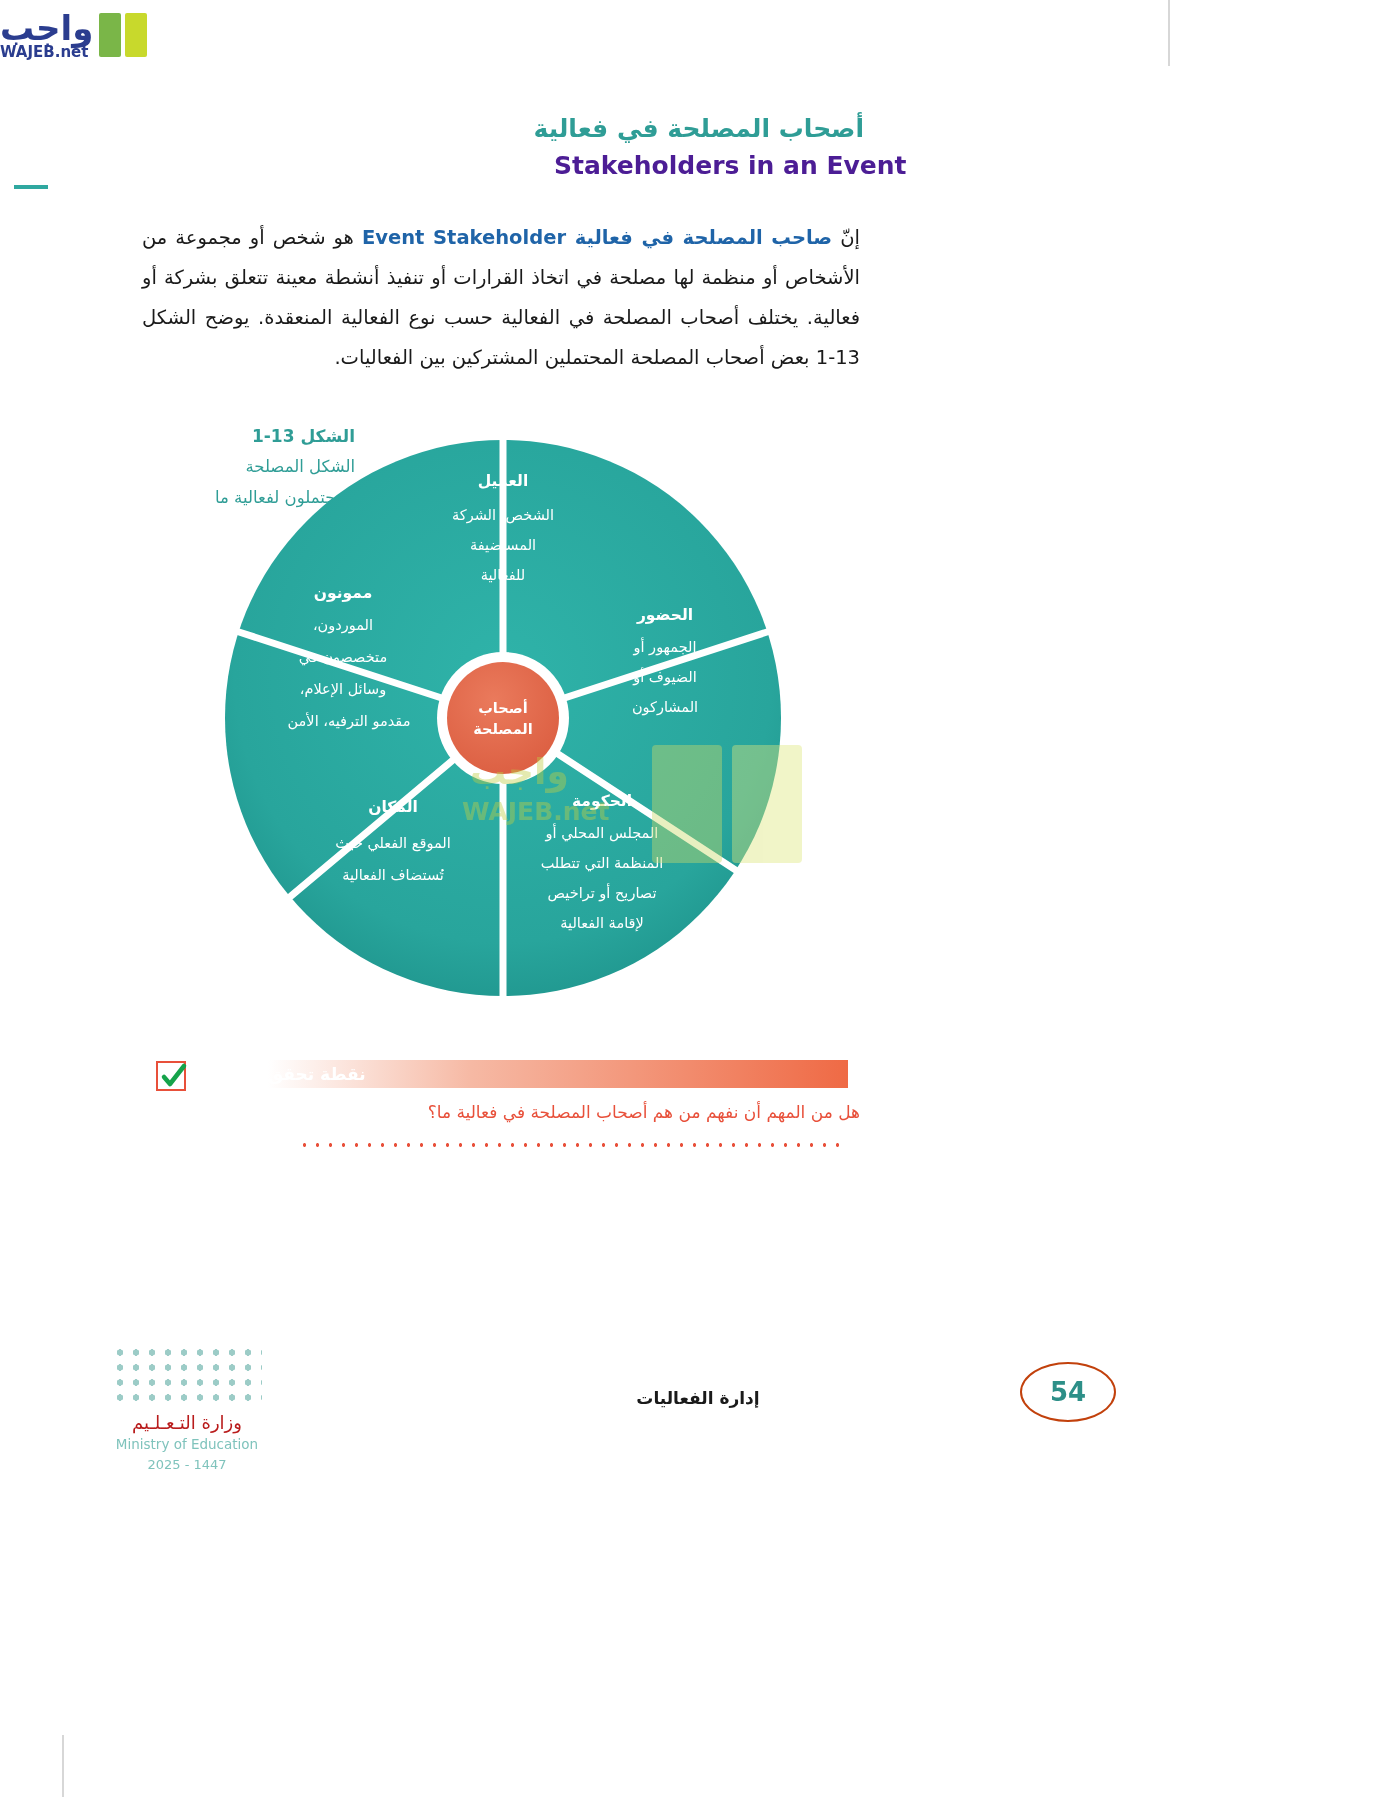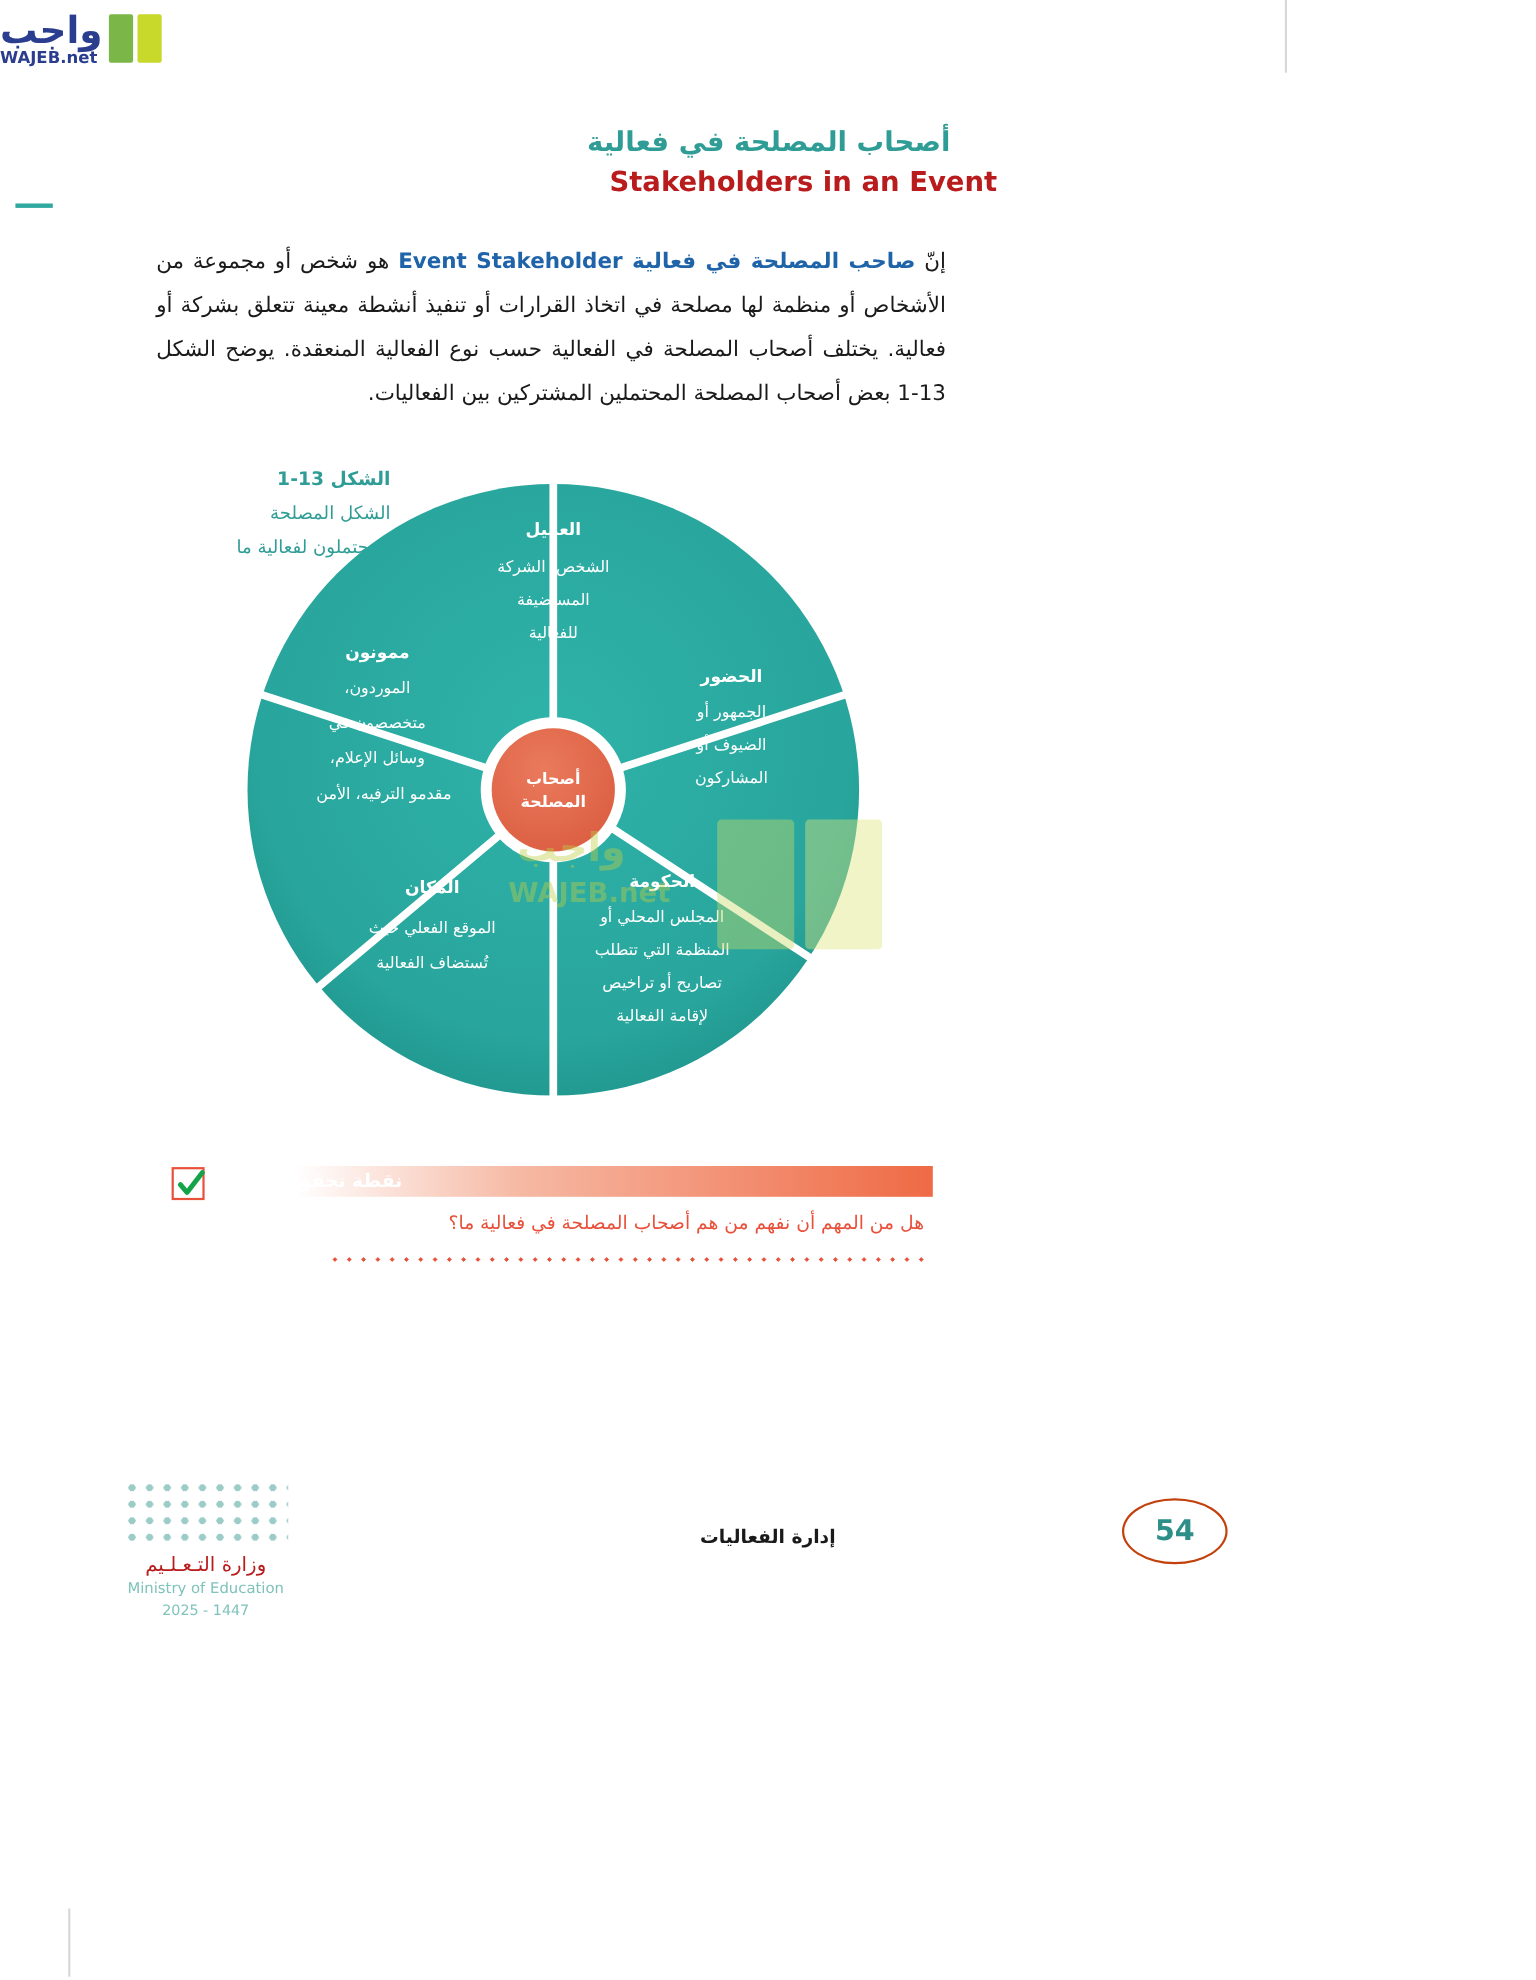--- a/index.html
+++ b/index.html
@@ -89,21 +89,21 @@
   .title-ar {
     font-size: 25px;
     font-weight: bold;
     color: #2f9d96;
     line-height: 1.35;
     white-space: nowrap;
   }
   .title-en {
     font-size: 25px;
     font-weight: bold;
-    color: #b91c1c;
+    color: #4c1d95;
     line-height: 1.6;
     direction: ltr;
     text-align: right;
     white-space: nowrap;
   }
 
   
   .body-par {
     position: absolute;
     top: 218px;
@@ -232,21 +232,21 @@
   .cp-check {
     position: absolute;
     left: 8px; top: 1px;
     width: 30px; height: 30px;
     border: 2px solid #e8503a;
     background: #ffffff;
   }
   .cp-check svg { position: absolute; left: 2px; top: -1px; }
   .cp-question {
     position: absolute;
-    left: 112px; top: 42px;
+    left: 132px; top: 42px;
     width: 580px;
     text-align: right;
     color: #e8503a;
     font-size: 17px;
     direction: rtl;
   }
   .cp-dots {
     position: absolute;
     left: 150px; top: 82px;
     width: 550px; height: 6px;

